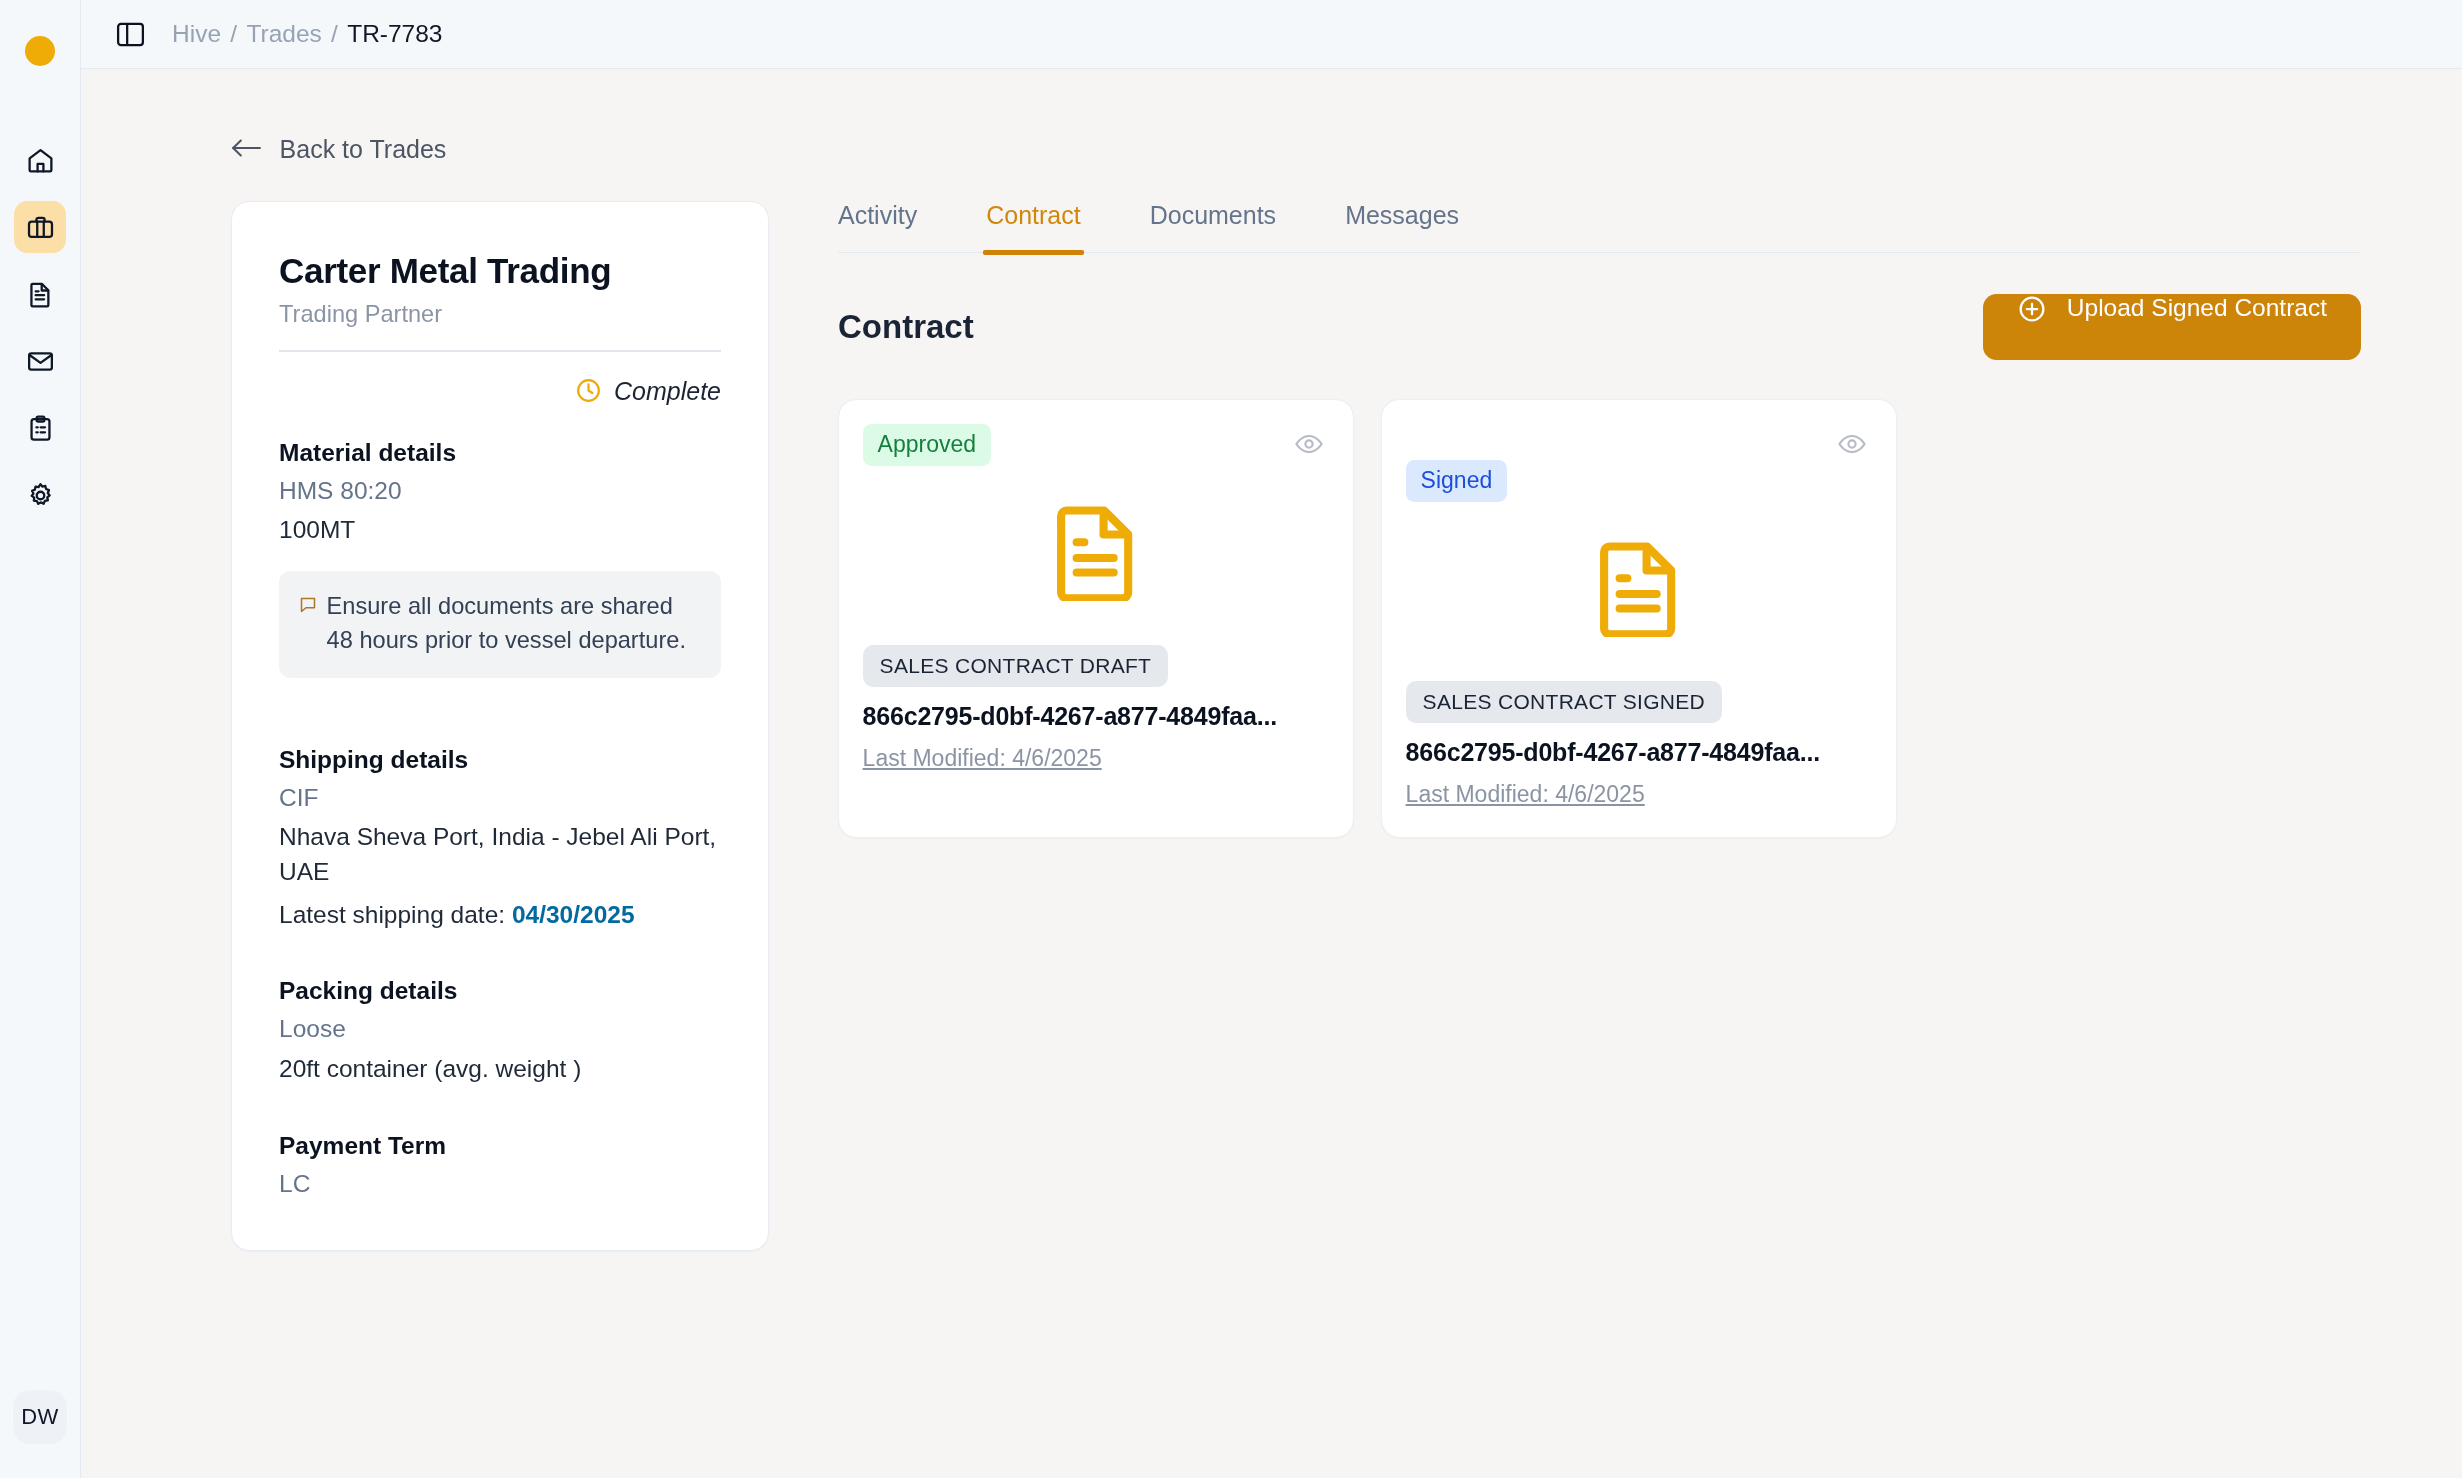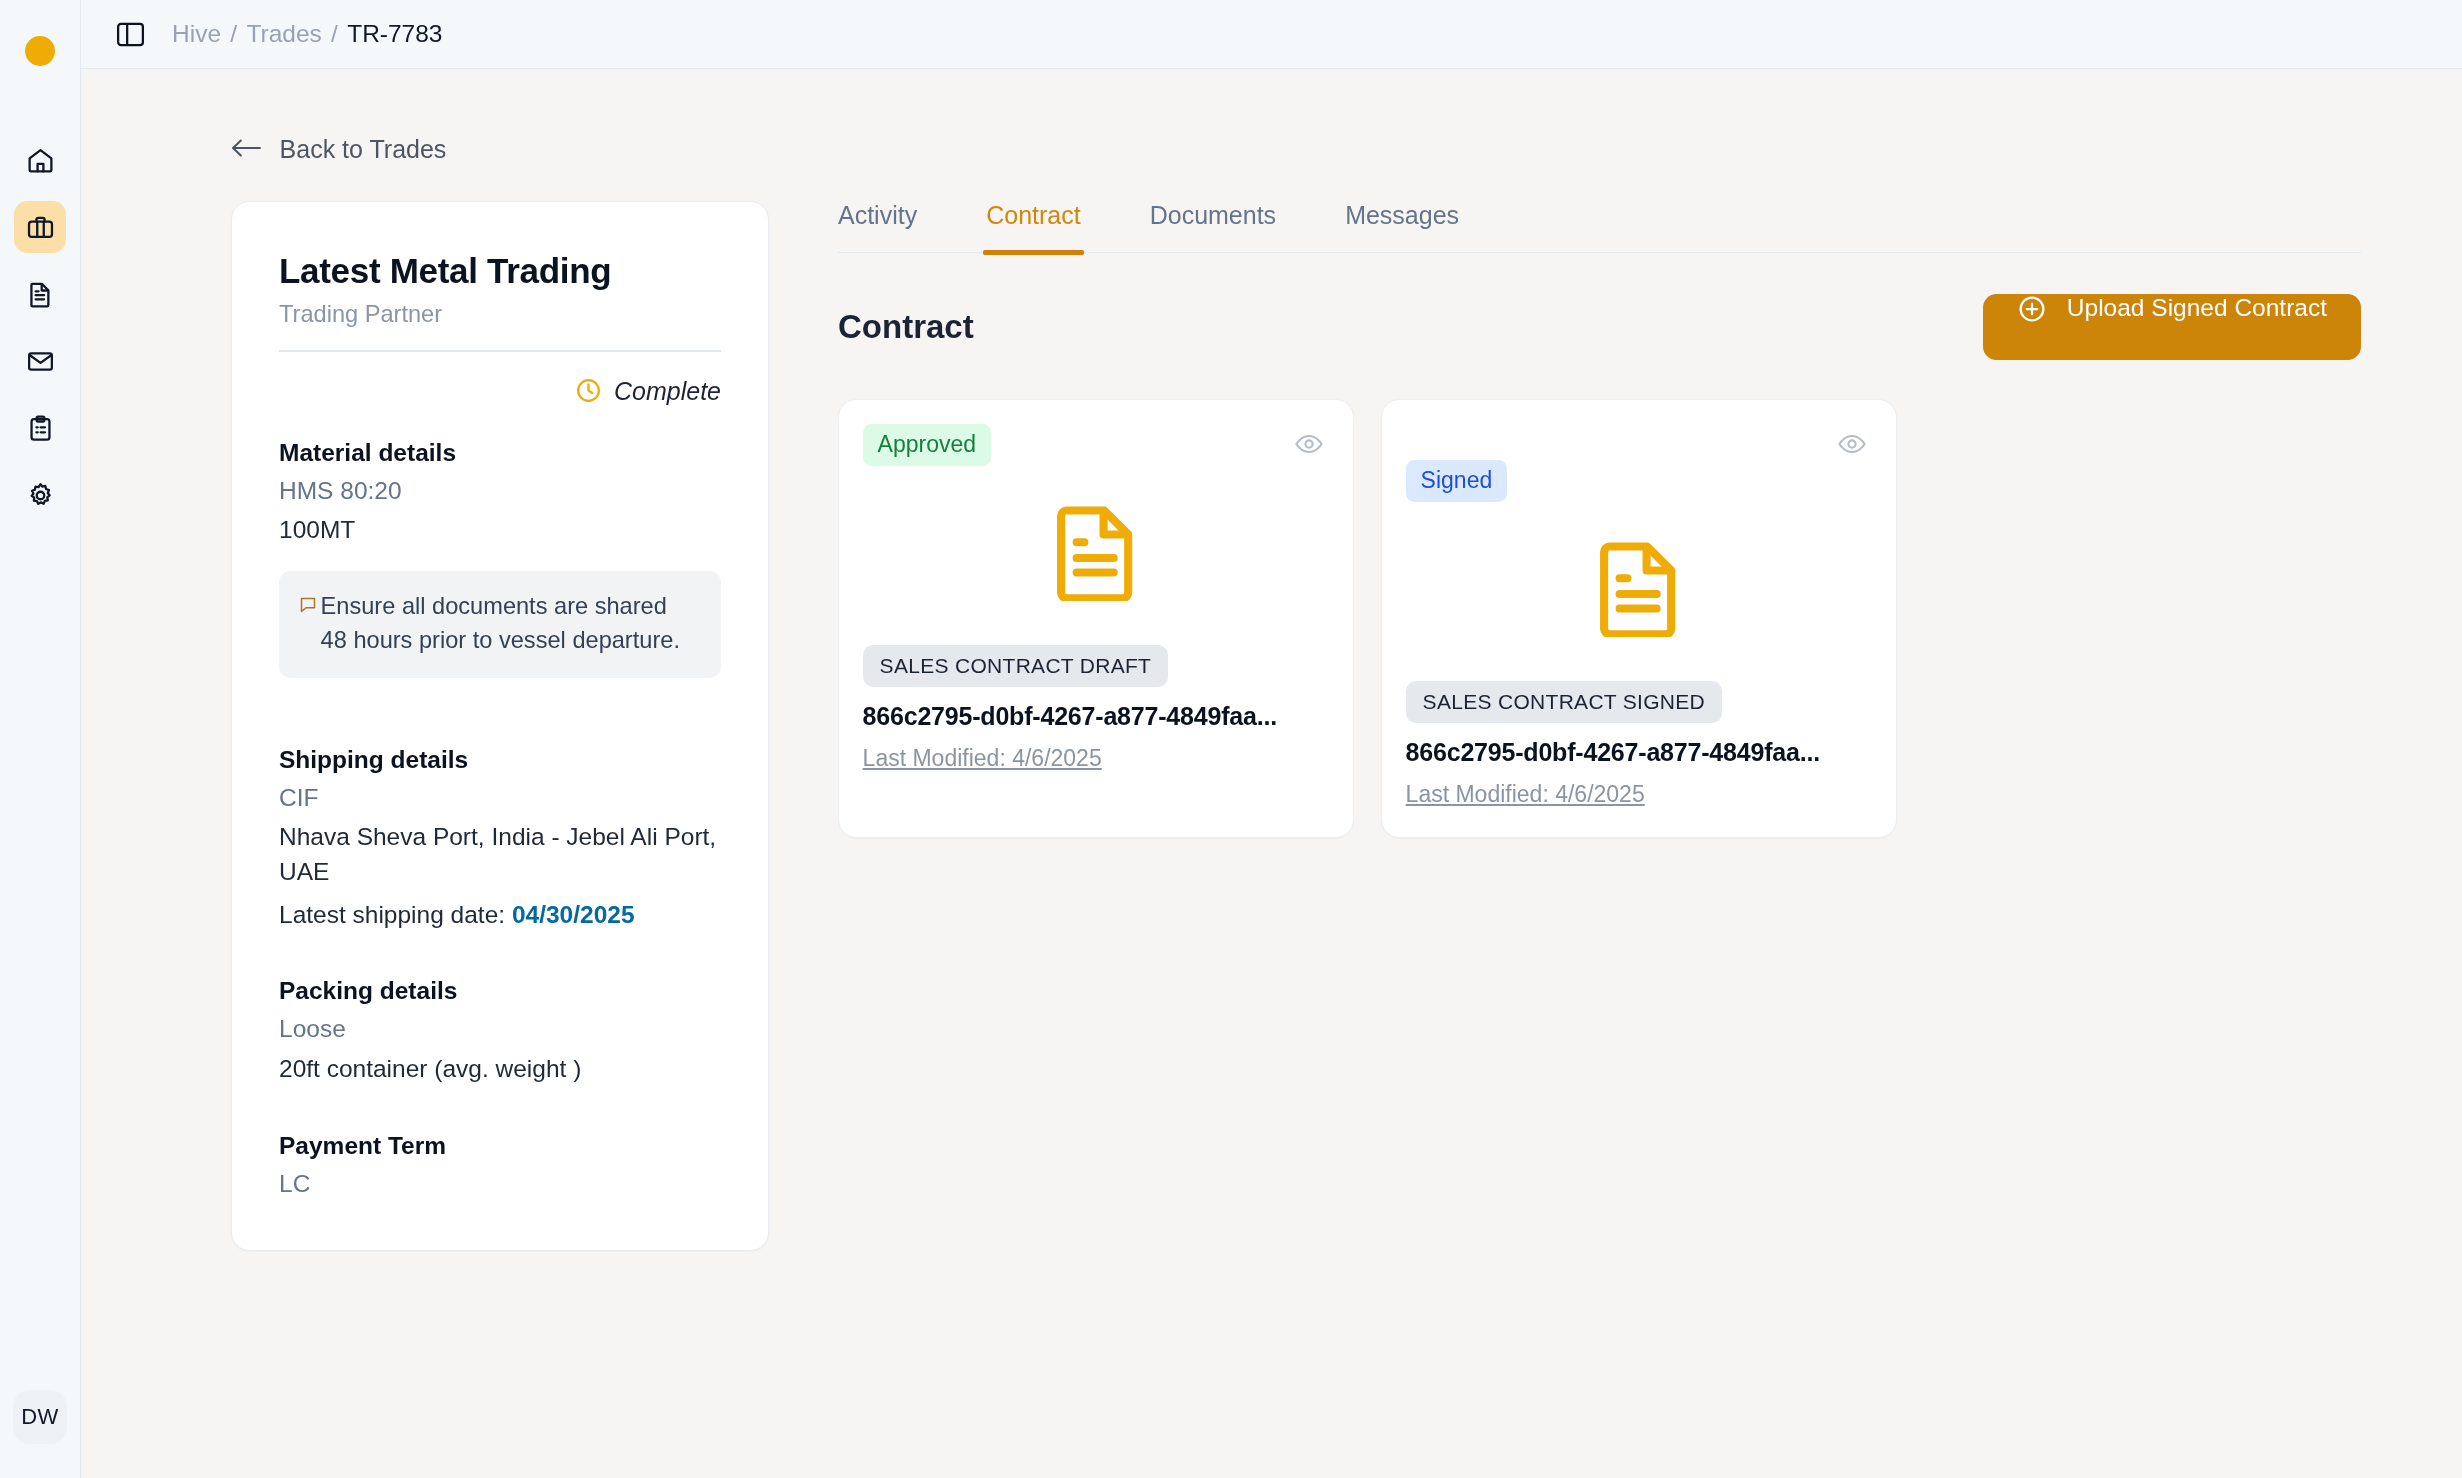--- a/index.html
+++ b/index.html
@@ -80,21 +80,21 @@
   .status-text { font-size: 25px; font-style: italic; color: #1b2435; }
 
   .sec { margin-top: 32px; }
   .sec-h { font-size: 24.5px; font-weight: bold; color: #0b1220; }
   .sec-muted { font-size: 24.5px; color: #64748b; margin-top: 10px; }
   .sec-dark { font-size: 24.5px; color: #1f2937; margin-top: 8.4px; line-height: 1.42; }
   .sec-dark b { font-weight: bold; color: #0369a1; }
 
   .note {
     margin-top: 23.6px; background: #f2f3f5; border-radius: 11.8px;
-    padding: 18.6px 22px 20px 18.6px; display: flex; gap: 3px; align-items: flex-start;
+    padding: 18.6px 22px 20px 18.6px; display: flex; gap: 9px; align-items: flex-start;
   }
   .note-text { font-size: 23.6px; color: #334155; line-height: 1.44; }
 
   
   .main { flex: 1; min-width: 0; padding-right: 101px; }
   .tabs { display: flex; gap: 0; border-bottom: 1.7px solid #e4e9f0; }
   .tab {
     font-size: 25px; color: #64748b; padding: 0 0 22px 0; margin-right: 69px;
     cursor: pointer; position: relative;
   }
@@ -231,21 +231,21 @@
             <path d="M27 9H2"></path>
               <path d="M9.2 2 2 9l7.2 7"></path>
           </svg>
         </span>
         <span class="label">Back to Trades</span>
       </div>
 
       <div class="body-row">
 
         <section class="trade-card">
-          <h1 class="trade-title">Latest Metal Trading</h1>
+          <h1 class="trade-title">Carter Metal Trading</h1>
           <div class="trade-sub">Trading Partner</div>
           <div class="divider"></div>
 
           <div class="status-row">
             <span>
               <svg width="27" height="27" viewBox="0 0 24 24" fill="none" stroke="#efab06" stroke-width="2" stroke-linecap="round" stroke-linejoin="round">
                 <circle cx="12" cy="12" r="9.2"></circle>
                   <path d="M12 6.6V12l3.4 2.2"></path>
               </svg>
             </span>

